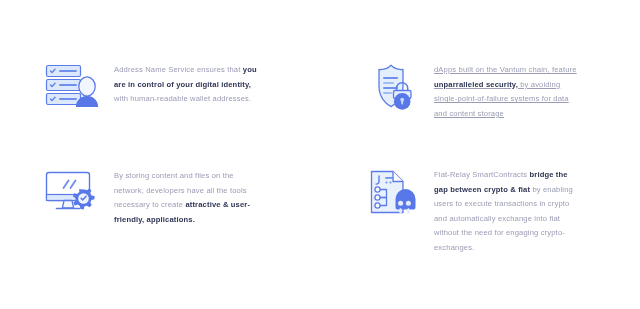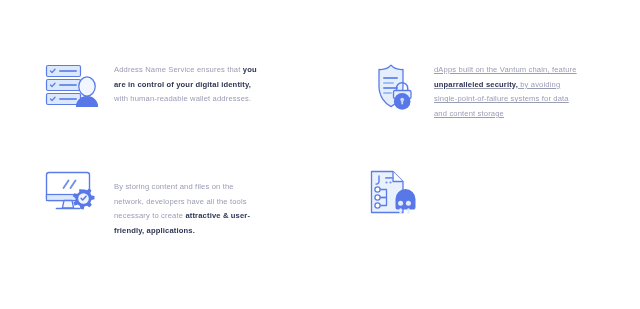--- a/index.html
+++ b/index.html
@@ -57,21 +57,21 @@
     letter-spacing: 0.15px;
     color: #9a9cb4;
     font-weight: 400;
     max-width: 148px;
   }
   .copy b {
     color: #2f3555;
     font-weight: 700;
   }
   .fc-2 .copy { padding-top: 5px; text-decoration: underline; }
-  .fc-3 .copy { padding-top: 6px; margin-top: 11px; }
+  .fc-3 .copy { padding-top: 6px; }
   .fc-4 .copy { padding-top: 5px; }
 </style>
 </head>
 <body>
 
 <div class="page">
   <div class="grid">
 
     <div class="feature fc-1">
       <span class="icon-wrap">
@@ -152,16 +152,19 @@
           <path d="M18.2 26.5 h6.3 v8 h-6.3" fill="none" stroke="#5b7ce8" stroke-width="1.3" stroke-linejoin="round"></path>
           <path d="M18.2 34.5 h6.3" fill="none" stroke="#5b7ce8" stroke-width="1.3"></path>
           <path d="M18.2 42.5 h6.3 v-8" fill="none" stroke="#5b7ce8" stroke-width="1.3" stroke-linejoin="round"></path>
           <path d="M31 30 a10 10 0 0 1 20 0 v8 a2.6 2.6 0 0 1 -2.6 2.6 h-14.8 a2.6 2.6 0 0 1 -2.6 -2.6 z" transform="translate(2.5,6)" fill="#5878e8"></path>
           <circle cx="38.6" cy="40.2" r="2.5" fill="#e3ebfd"></circle>
           <circle cx="46.4" cy="40.2" r="2.5" fill="#e3ebfd"></circle>
           <rect x="37.4" y="45.2" width="2.3" height="5.6" rx="1.1" fill="#e3ebfd"></rect>
           <rect x="45.3" y="45.2" width="2.3" height="5.6" rx="1.1" fill="#e3ebfd"></rect>
         </svg>
       </span>
+      <div class="copy">
+        <span>Fiat-Relay SmartContracts </span><b>bridge the gap between crypto &amp; fiat</b><span> by enabling users to execute transactions in crypto and automatically exchange into fiat without the need for engaging crypto-exchanges.</span>
+      </div>
     </div>
 
   </div>
 </div>
 
 </body></html>

